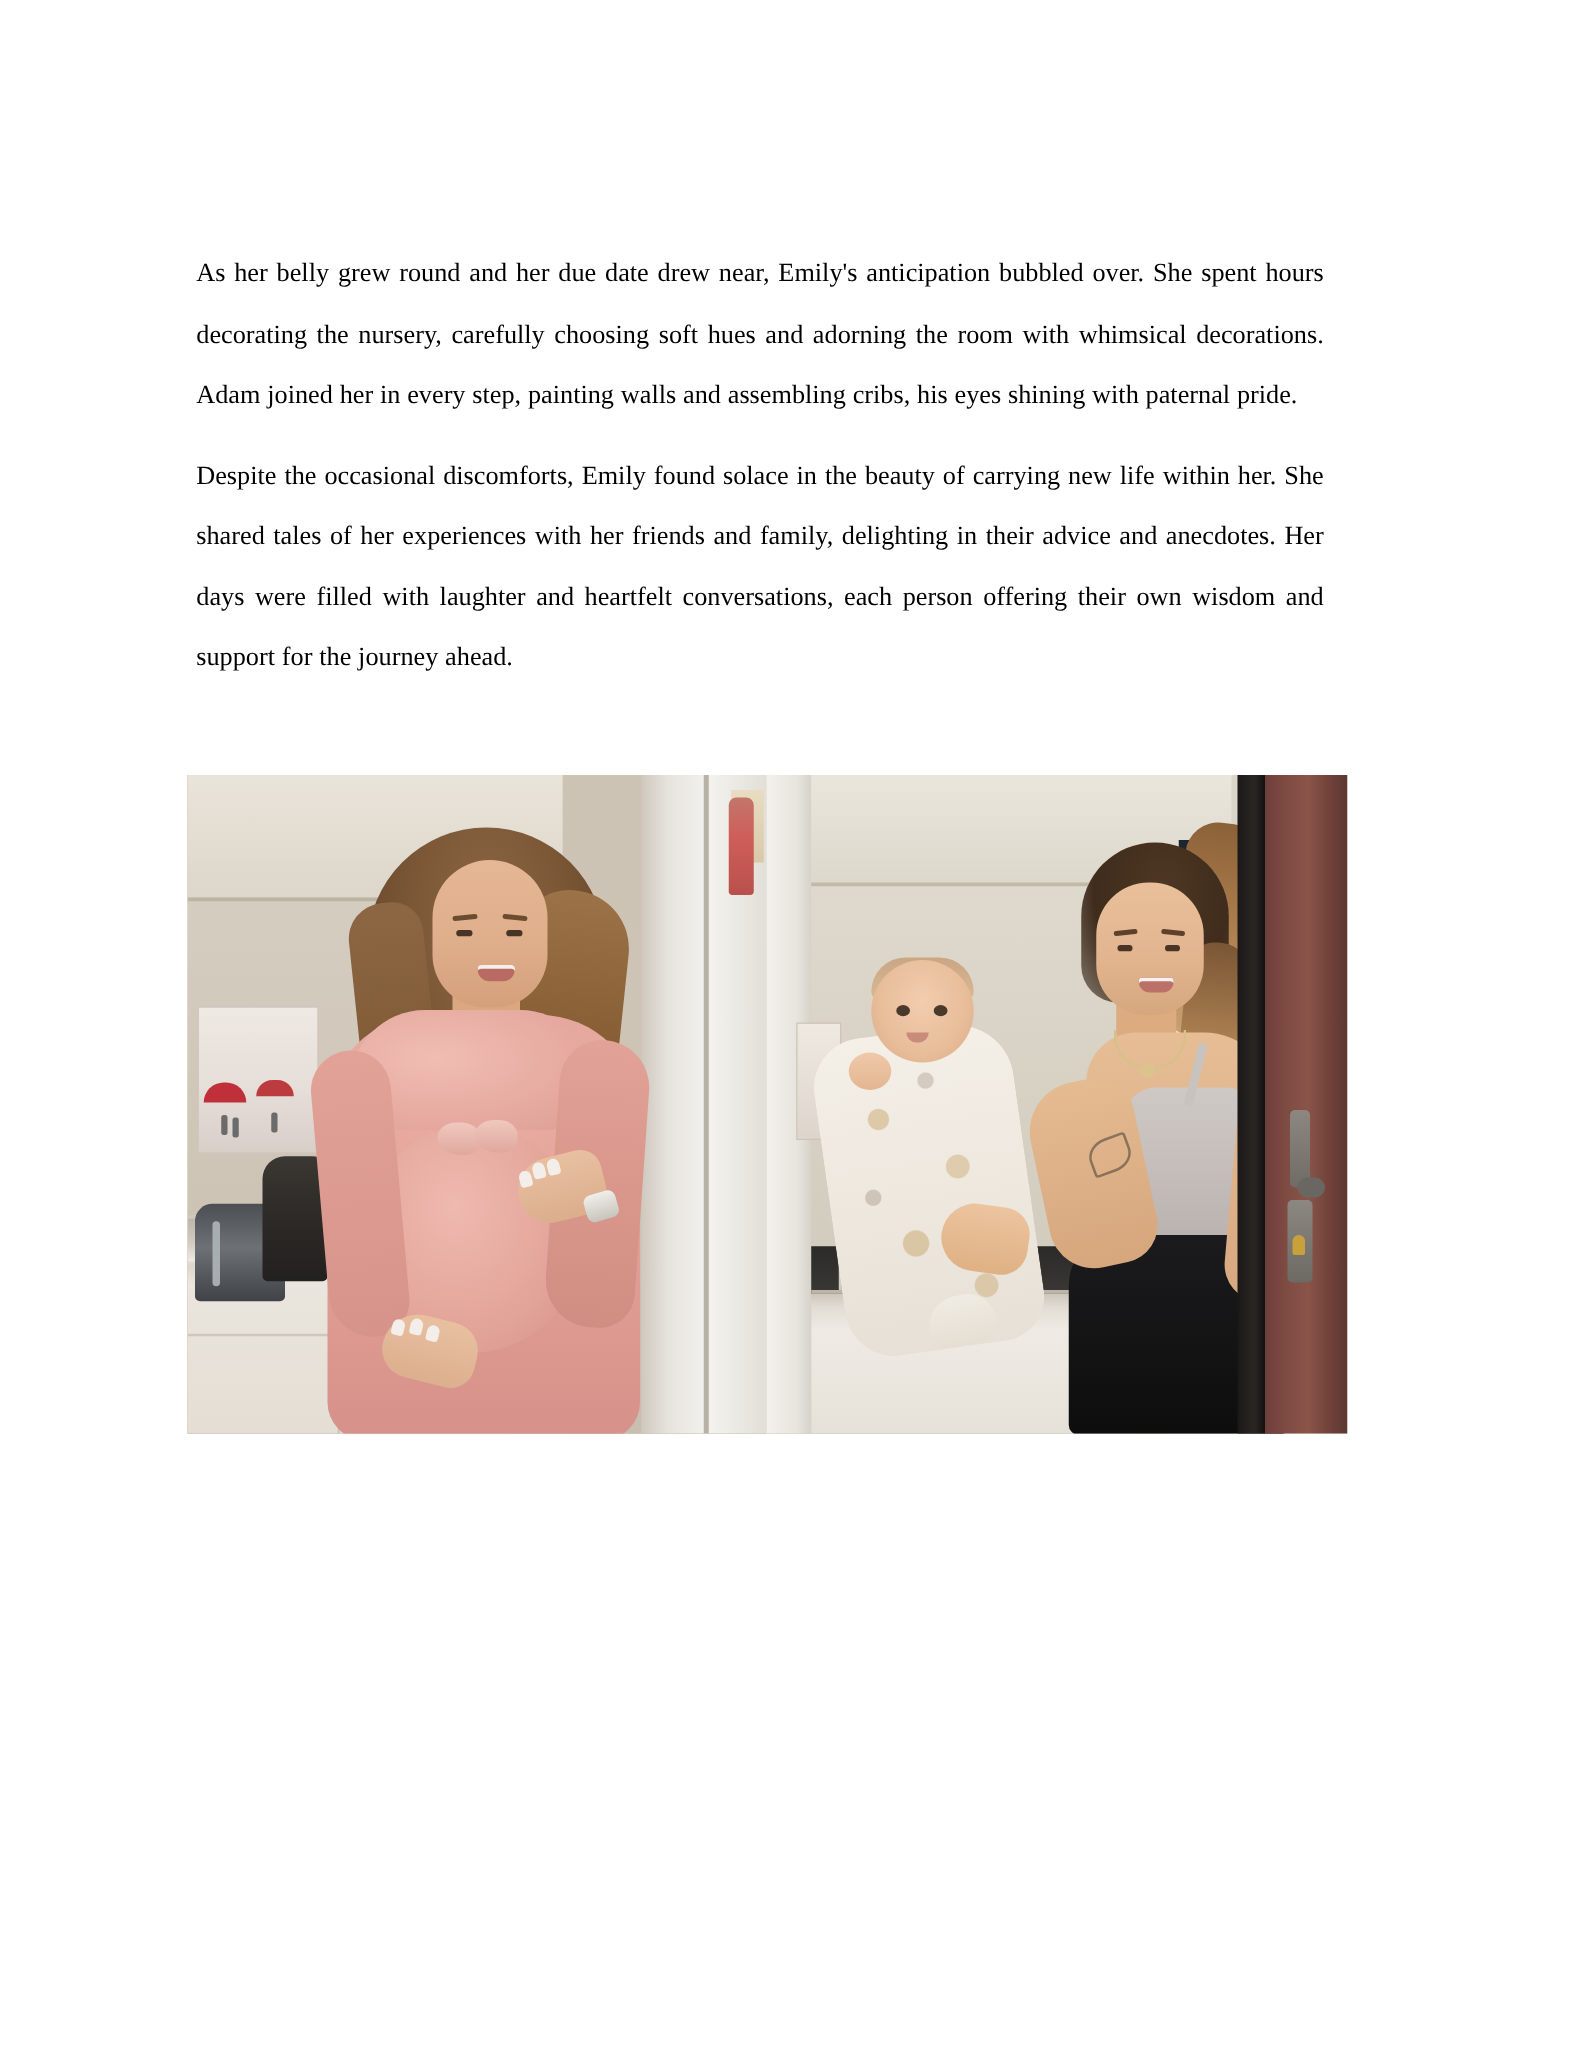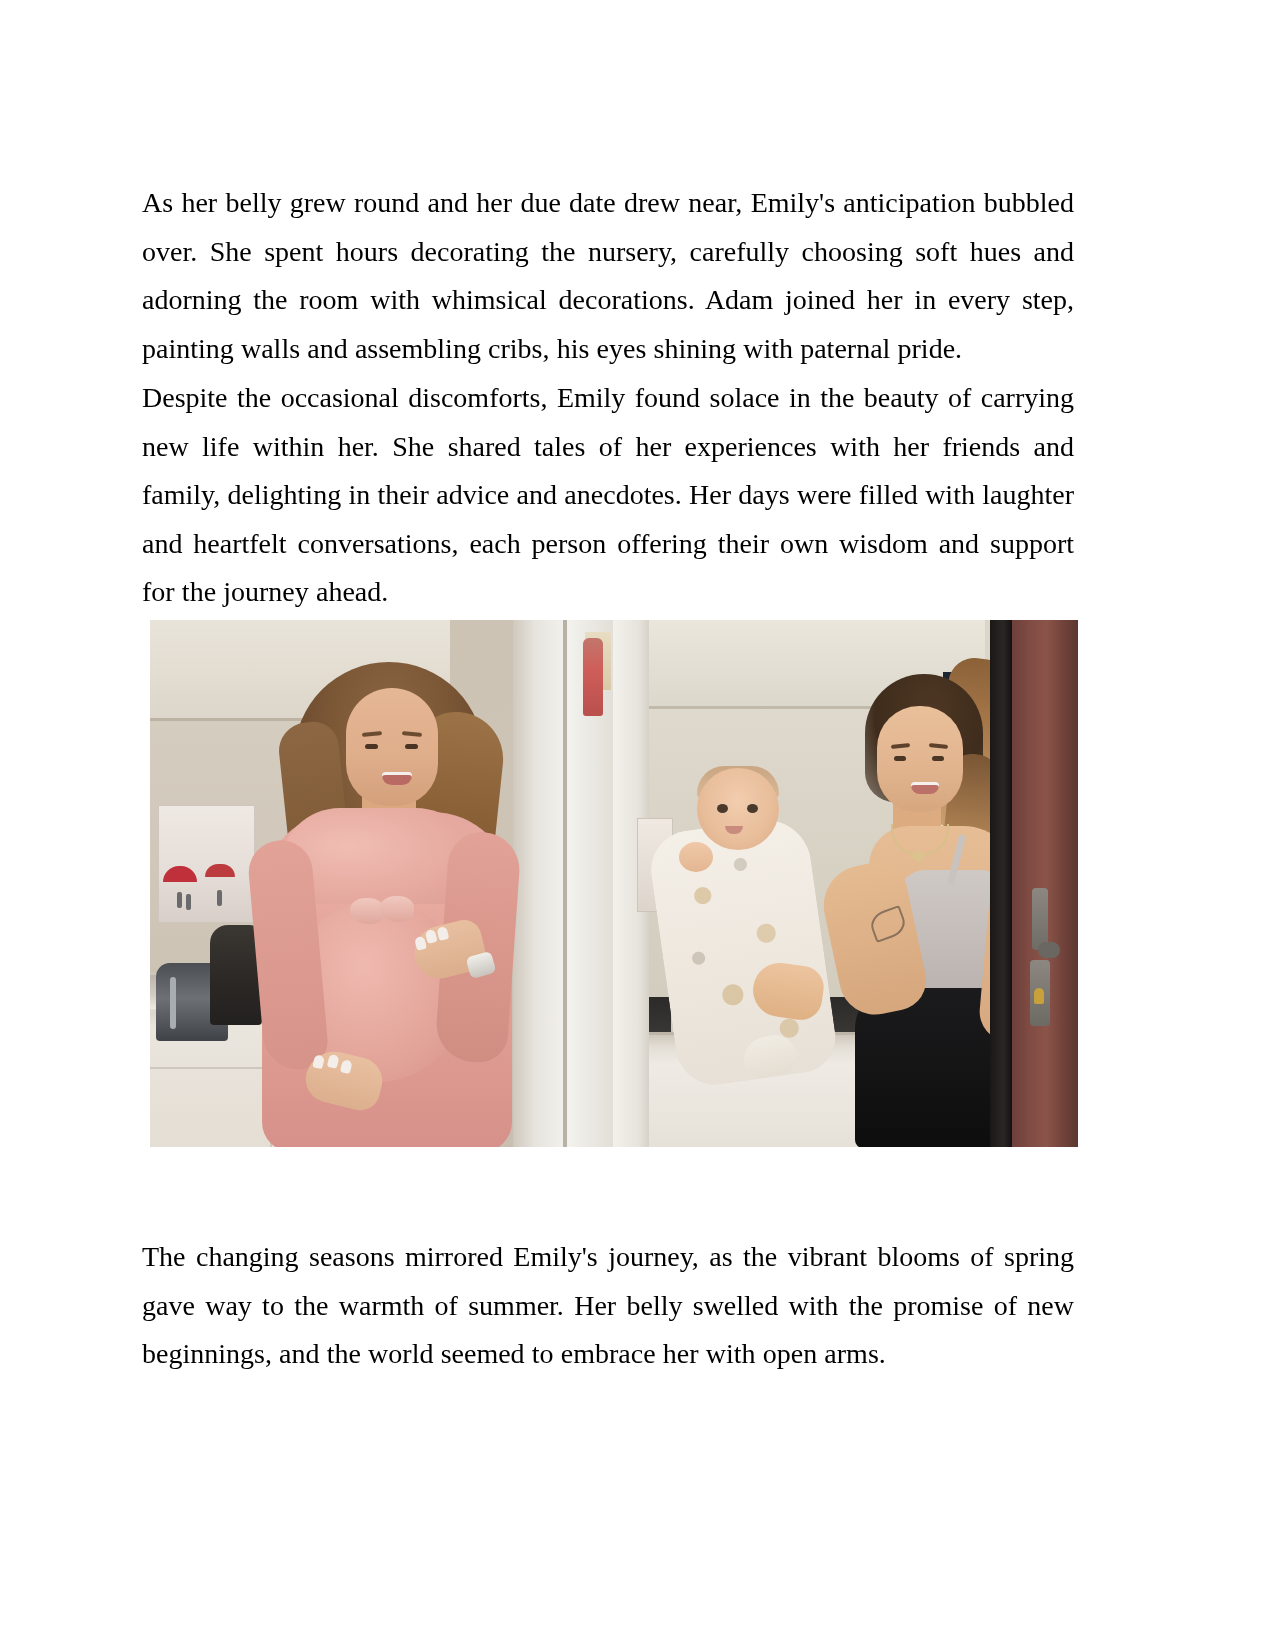--- a/index.html
+++ b/index.html
@@ -20,25 +20,25 @@
     overflow: hidden;
     box-sizing: border-box;
   }
   .doc-body {
     position: absolute;
     left: 141px;
     top: 178px;
     width: 934px;
   }
   .para {
-    font-size: 28px;
+    font-size: 21px;
     line-height: 48.5px;
     text-align: justify;
     text-justify: inter-word;
-    margin: 1px;
+    margin: 16px;
     letter-spacing: 0.0px;
     word-spacing: 0.2px;
   }
 
   
   .figure-block {
     position: absolute;
     left: 150px;
     top: 620px;
     width: 928px;
@@ -554,17 +554,14 @@
 
       <div class="r-doorjamb"></div>
       <div class="r-door"></div>
       <div class="r-handle"></div>
       <div class="r-knob"></div>
       <div class="r-handle2"></div>
       <div class="r-lock"></div>
     </div>
   </div>
 
-  <div class="doc-body" style="top:1232px;">
-    <p class="para">The changing seasons mirrored Emily's journey, as the vibrant blooms of spring gave way to the warmth of summer. Her belly swelled with the promise of new beginnings, and the world seemed to embrace her with open arms.</p>
-  </div>
 
 </div>
 
 </body></html>

